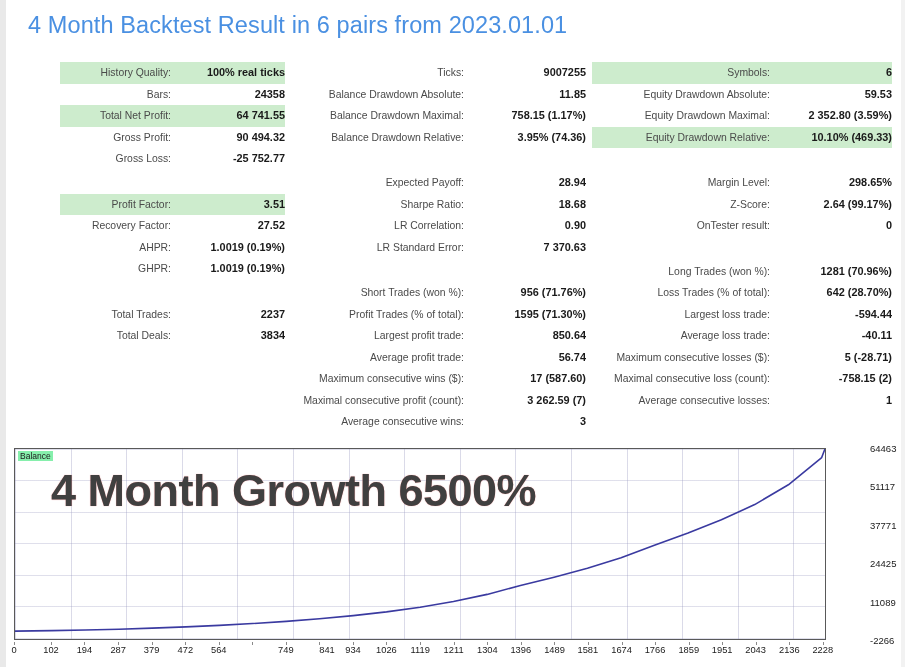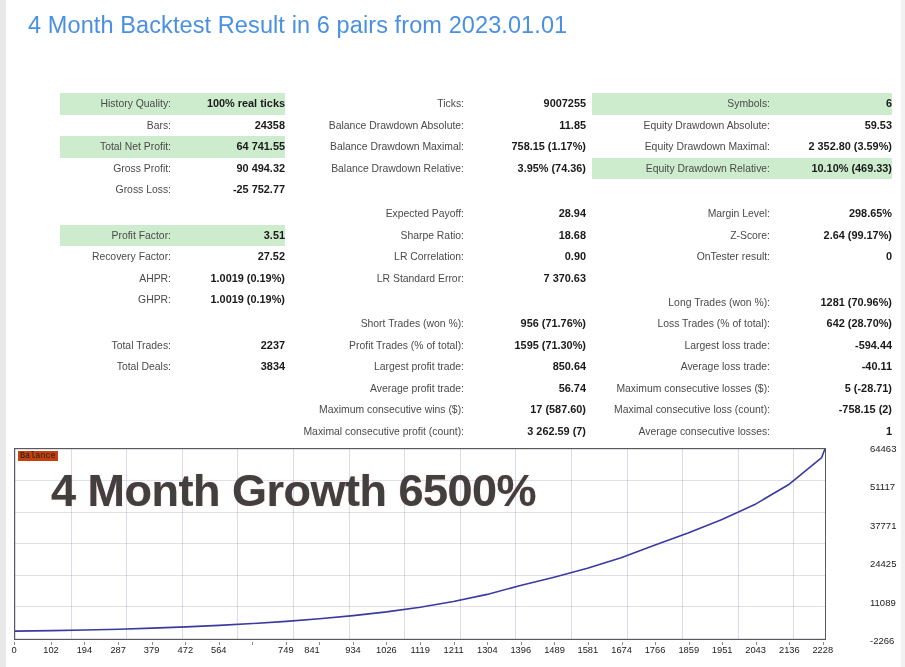--- a/index.html
+++ b/index.html
@@ -35,21 +35,20 @@
   
   #report {
     position: absolute;
     left: 0; top: 62px;
     width: 905px;
     height: 368px;
   }
   .col {
     position: absolute;
     top: 0;
-    margin-top: 31px;
   }
   #col-1 { left: 60px;  width: 225px; }
   #col-2 { left: 286px; width: 300px; }
   #col-3 { left: 592px; width: 300px; }
 
   .row {
     display: flex;
     align-items: baseline;
     justify-content: flex-end;
     height: 21.5px;
@@ -102,24 +101,24 @@
         rgba(0,0,0,0) 1px, rgba(0,0,0,0) 55.6px),
       repeating-linear-gradient(to bottom,
         rgba(150,150,190,0.30) 0px, rgba(150,150,190,0.30) 1px,
         rgba(0,0,0,0) 1px, rgba(0,0,0,0) 31.5px);
   }
   #balance-label {
     position: absolute;
     left: 3px; top: 2px;
     font-size: 8.5px;
     color: #202020;
-    background: #c2410c;
+    background: #86efac;
     padding: 0 2px;
     z-index: 4;
-    font-family: Liberation Mono, monospace;
+    font-family: Liberation Sans, sans-serif;
   }
   #equity-svg {
     position: absolute; inset: 0;
     z-index: 2;
   }
   #overlay-text {
     position: absolute;
     left: 36px;
     top: 16px;
     z-index: 3;
@@ -382,21 +381,21 @@
       <div class="xtick" style="left: 137.572px;">379</div>
       <div class="xmark" style="left: 171.329px;"></div>
       <div class="xtick" style="left: 171.329px;">472</div>
       <div class="xmark" style="left: 204.724px;"></div>
       <div class="xtick" style="left: 204.724px;">564</div>
       <div class="xmark" style="left: 238.119px;"></div>
       <div class="xtick" style="left: 238.119px; margin-top: 36px;">656</div>
       <div class="xmark" style="left: 271.877px;"></div>
       <div class="xtick" style="left: 271.877px;">749</div>
       <div class="xmark" style="left: 305.271px;"></div>
-      <div class="xtick" style="left: 298px;">841</div>
+      <div class="xtick" style="left: 313px;">841</div>
       <div class="xmark" style="left: 339.029px;"></div>
       <div class="xtick" style="left: 339.029px;">934</div>
       <div class="xmark" style="left: 372.424px;"></div>
       <div class="xtick" style="left: 372.424px;">1026</div>
       <div class="xmark" style="left: 406.181px;"></div>
       <div class="xtick" style="left: 406.181px;">1119</div>
       <div class="xmark" style="left: 439.576px;"></div>
       <div class="xtick" style="left: 439.576px;">1211</div>
       <div class="xmark" style="left: 473.334px;"></div>
       <div class="xtick" style="left: 473.334px;">1304</div>

